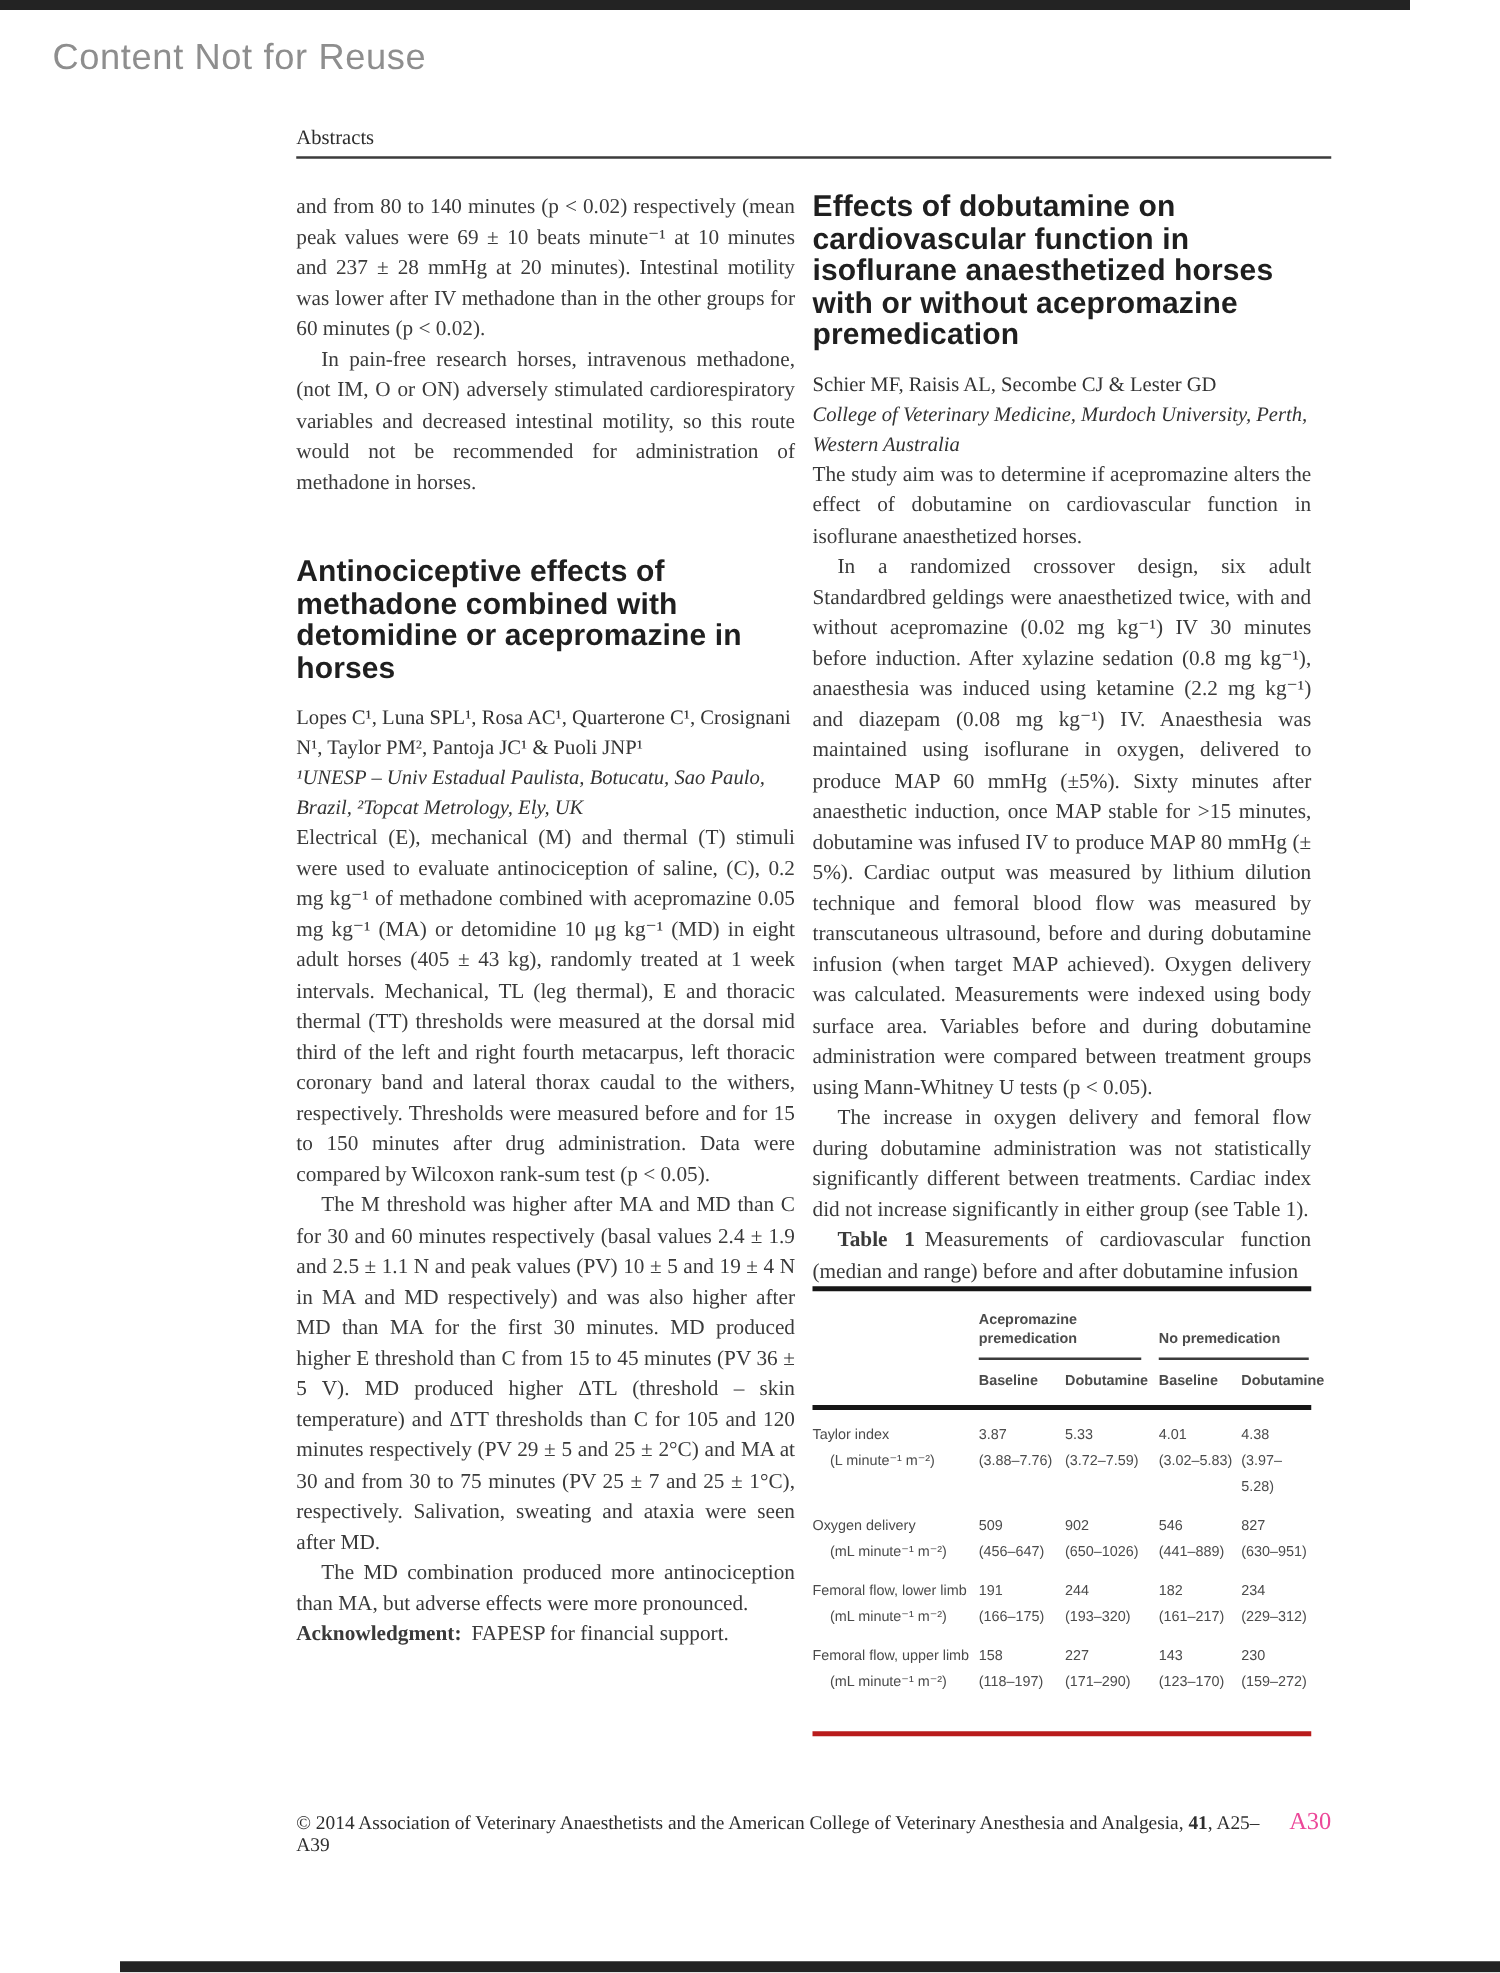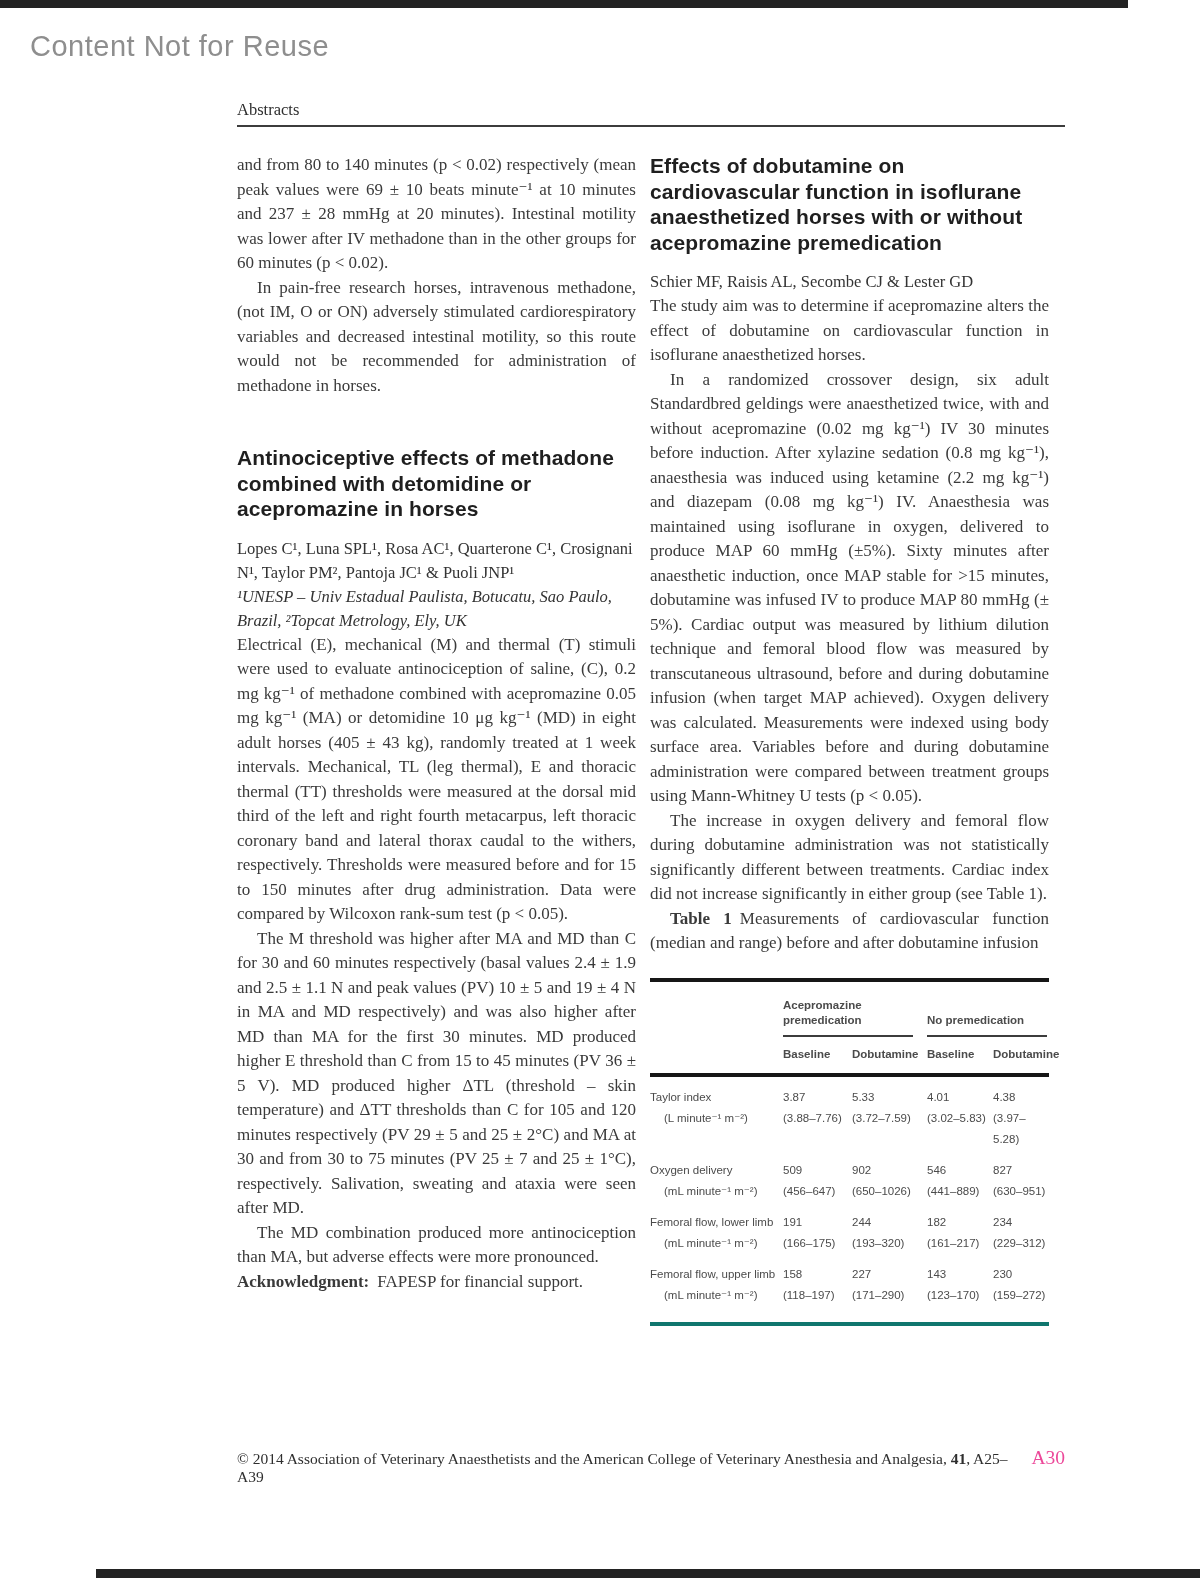--- a/index.html
+++ b/index.html
@@ -5,51 +5,51 @@
   html,body { margin:0; padding:0; background:#ffffff; }
   .page {
     position:relative; width:1200px; height:1578px; background:#ffffff;
     overflow:hidden;
     font-family:"Liberation Serif","DejaVu Serif",serif; color:#3a3a3a;
   }
   .bar-top { position:absolute; top:0; left:0; width:1128px; height:8px; background:#232323; }
   .bar-bottom { position:absolute; bottom:0; left:96px; width:1104px; height:9px; background:#232323; }
 
   .watermark {
-    position:absolute; left:30px; top:30px;
+    position:absolute; left:42px; top:30px;
     font-family:"Liberation Sans","DejaVu Sans",sans-serif;
     font-size:29px; color:#8e8e8e; letter-spacing:0.5px;
   }
 
   .content { position:absolute; left:237px; top:100px; width:828px; }
   .abstracts-label { text-align:left; font-size:16.5px; color:#2e2e2e; margin:0 0 5px 0; }
   .header-rule { border-top:2.5px solid #3c3c3c; height:0; margin:0 0 26px 0; }
 
   .cols { display:flex; gap:14px; }
   .col { width:399px; font-size:17px; line-height:24.5px; text-align:justify; }
   .col p { margin:0; }
   .indent { text-indent:20px; }
   .sec-gap { height:47px; }
 
   h2.abs-title {
     font-family:"Liberation Sans","DejaVu Sans",sans-serif;
-    font-size:21px; line-height:25.5px; font-weight:bold; color:#1f1f1f;
+    font-size:24px; line-height:25.5px; font-weight:bold; color:#1f1f1f;
     margin:0 0 15px 0; text-align:left; letter-spacing:0.1px;
   }
   .authors { font-size:16.5px; line-height:24px; text-align:left; margin:0; color:#333; }
   .affil { font-style:italic; font-size:16.5px; line-height:24px; text-align:left; margin:0 0 27px 0; color:#333; }
   .bold-lead { font-weight:bold; margin-right:8px; }
 
   
   .tbl {
-    margin-top:22px;
+    margin-top:0;
     font-family:"Liberation Sans","DejaVu Sans",sans-serif;
     font-size:11.5px; color:#4b4b4b; text-align:left;
-    border-top:4px solid #161616; border-bottom:4px solid #0f766e;
-    padding:16px 0 16px 0; line-height:15px;
+    border-top:4px solid #161616; border-bottom:4px solid #b91c1c;
+    padding:16px 0 28px 0; line-height:15px;
   }
   .t-group { display:grid; grid-template-columns:133px 144px auto; }
   .g-spacer { }
   .g-cell {
     display:flex; align-items:flex-end; padding-bottom:7px;
     border-bottom:2px solid #3c3c3c; margin-right:14px; font-weight:bold;
   }
   .g-cell.last { margin-right:2px; }
   .t-sub {
     display:grid; grid-template-columns:133px 69px 75px 66px auto;
@@ -98,20 +98,21 @@
 
         <p>Electrical (E), mechanical (M) and thermal (T) stimuli were used to evaluate antinociception of saline, (C), 0.2 mg kg⁻¹ of methadone combined with acepromazine 0.05 mg kg⁻¹ (MA) or detomidine 10 μg kg⁻¹ (MD) in eight adult horses (405 ± 43 kg), randomly treated at 1 week intervals. Mechanical, TL (leg thermal), E and thoracic thermal (TT) thresholds were measured at the dorsal mid third of the left and right fourth metacarpus, left thoracic coronary band and lateral thorax caudal to the withers, respectively. Thresholds were measured before and for 15 to 150 minutes after drug administration. Data were compared by Wilcoxon rank-sum test (p &lt; 0.05).</p>
         <p class="indent">The M threshold was higher after MA and MD than C for 30 and 60 minutes respectively (basal values 2.4 ± 1.9 and 2.5 ± 1.1 N and peak values (PV) 10 ± 5 and 19 ± 4 N in MA and MD respectively) and was also higher after MD than MA for the first 30 minutes. MD produced higher E threshold than C from 15 to 45 minutes (PV 36 ± 5 V). MD produced higher ΔTL (threshold – skin temperature) and ΔTT thresholds than C for 105 and 120 minutes respectively (PV 29 ± 5 and 25 ± 2°C) and MA at 30 and from 30 to 75 minutes (PV 25 ± 7 and 25 ± 1°C), respectively. Salivation, sweating and ataxia were seen after MD.</p>
         <p class="indent">The MD combination produced more antinociception than MA, but adverse effects were more pronounced.</p>
         <p><span class="bold-lead">Acknowledgment:</span><span>FAPESP for financial support.</span></p>
       </div>
 
       <div class="col">
         <h2 class="abs-title">Effects of dobutamine on cardiovascular function in isoflurane anaesthetized horses with or without acepromazine premedication</h2>
         <p class="authors">Schier MF, Raisis AL, Secombe CJ &amp; Lester GD</p>
+        <p class="affil">College of Veterinary Medicine, Murdoch University, Perth, Western Australia</p>
 
         <p>The study aim was to determine if acepromazine alters the effect of dobutamine on cardiovascular function in isoflurane anaesthetized horses.</p>
         <p class="indent">In a randomized crossover design, six adult Standardbred geldings were anaesthetized twice, with and without acepromazine (0.02 mg kg⁻¹) IV 30 minutes before induction. After xylazine sedation (0.8 mg kg⁻¹), anaesthesia was induced using ketamine (2.2 mg kg⁻¹) and diazepam (0.08 mg kg⁻¹) IV. Anaesthesia was maintained using isoflurane in oxygen, delivered to produce MAP 60 mmHg (±5%). Sixty minutes after anaesthetic induction, once MAP stable for &gt;15 minutes, dobutamine was infused IV to produce MAP 80 mmHg (± 5%). Cardiac output was measured by lithium dilution technique and femoral blood flow was measured by transcutaneous ultrasound, before and during dobutamine infusion (when target MAP achieved). Oxygen delivery was calculated. Measurements were indexed using body surface area. Variables before and during dobutamine administration were compared between treatment groups using Mann-Whitney U tests (p &lt; 0.05).</p>
         <p class="indent">The increase in oxygen delivery and femoral flow during dobutamine administration was not statistically significantly different between treatments. Cardiac index did not increase significantly in either group (see Table 1).</p>
         <p class="indent"><span class="bold-lead">Table 1</span><span>Measurements of cardiovascular function (median and range) before and after dobutamine infusion</span></p>
 
         <div class="tbl">
           <div class="t-group">
             <div class="g-spacer"></div>
             <div class="g-cell">Acepromazine premedication</div>

